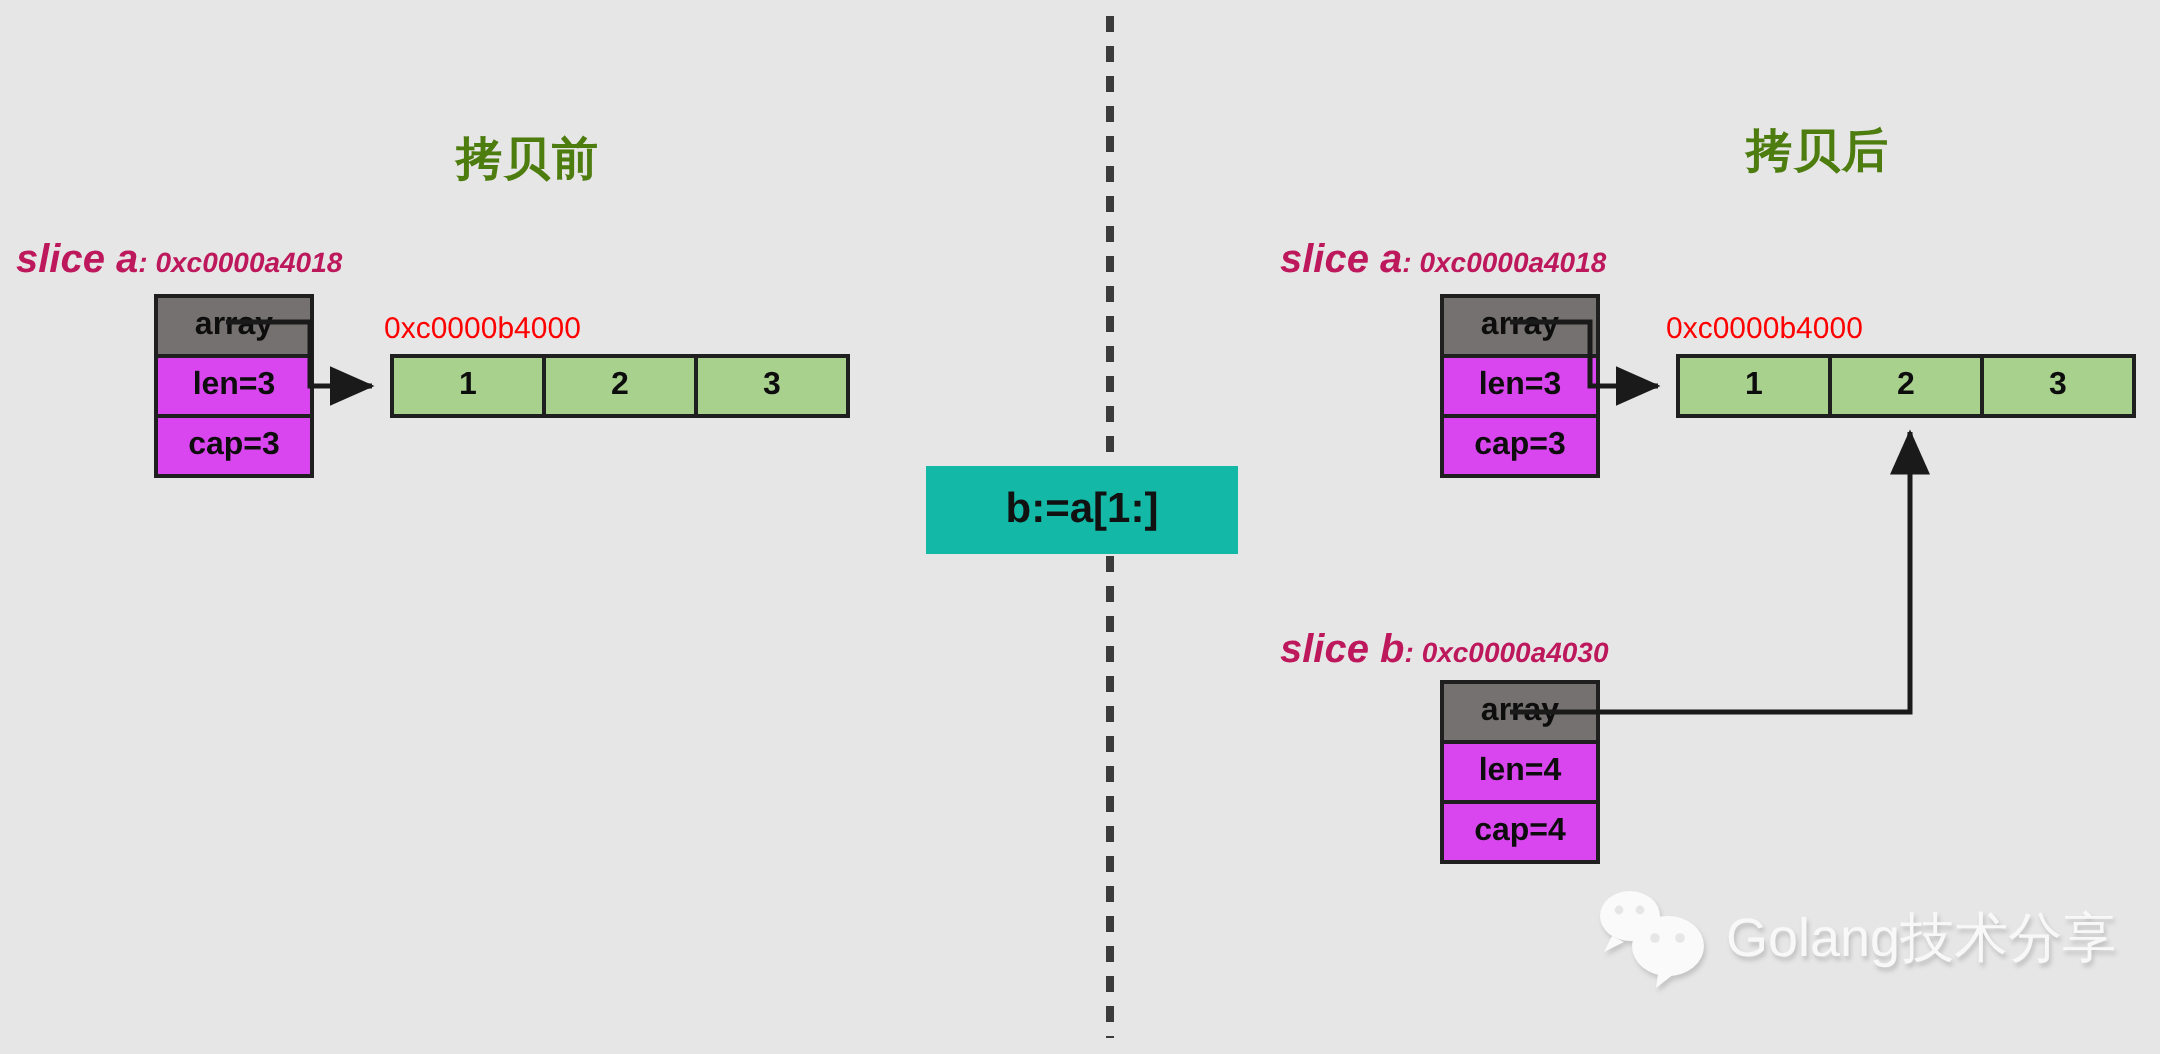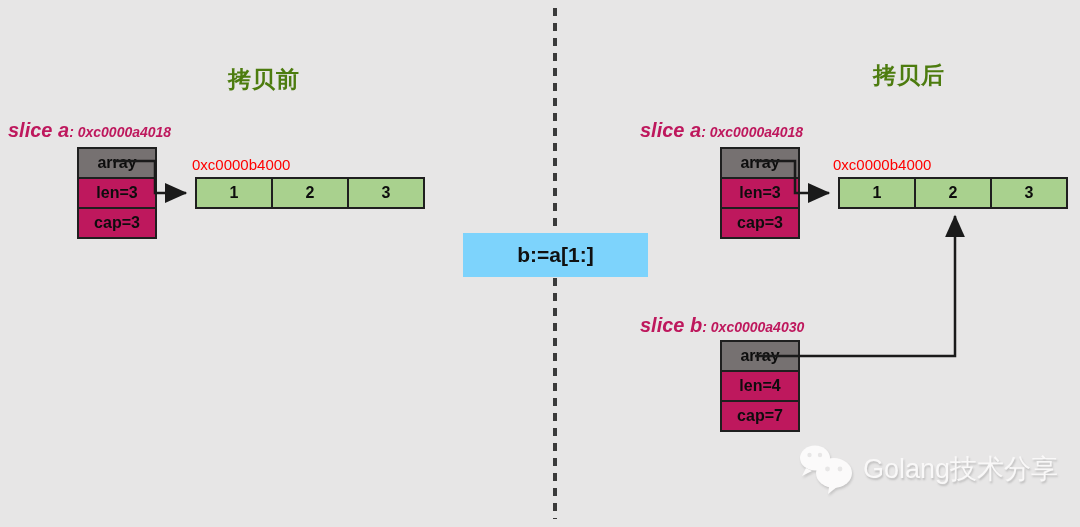--- a/index.html
+++ b/index.html
@@ -38,21 +38,21 @@
     font-style: italic;
   }
   .slice-label .nm { font-size: 20px; }
   .slice-label .ad { font-size: 14px; }
 
   
   .struct { position: absolute; width: 80px; margin-left: 44px; }
   .struct .cell {
     width: 80px; height: 32px;
     border: 2px solid #1f1f1f;
-    background: #be185d;
+    background: #d946ef;
     display: flex; align-items: center; justify-content: center;
     font-size: 16px; font-weight: bold; color: #0d0d0d;
   }
   .struct .cell + .cell { margin-top: -2px; }
   .struct .cell.head { background: #767171; }
 
   
   .heap-addr {
     position: absolute;
     color: #FE0000;
@@ -67,22 +67,22 @@
     background: #A9D18E;
     display: flex; align-items: center; justify-content: center;
     font-size: 16px; font-weight: bold; color: #0d0d0d;
   }
   .heap-array .acell + .acell { margin-left: -2px; }
 
   
   .op-box {
     position: absolute;
     left: 463px; top: 233px;
-    width: 185px; height: 44px;
-    background: #7dd3fc;
+    width: 156px; height: 44px;
+    background: #14b8a6;
     display: flex; align-items: center; justify-content: center;
     font-size: 21px; font-weight: bold; color: #111;
     z-index: 3;
   }
 
   
   .overlay {
     position: absolute; left: 0; top: 0;
     width: 1080px; height: 527px;
     pointer-events: none;
@@ -158,21 +158,21 @@
     <div class="acell">2</div>
     <div class="acell">3</div>
   </div>
 
   <div class="slice-label" style="left:640px; top:314px;">
     <span class="nm">slice b</span><span class="ad">: 0xc0000a4030</span>
   </div>
   <div class="struct" style="left:676px; top:340px;">
     <div class="cell head">array</div>
     <div class="cell">len=4</div>
-    <div class="cell">cap=7</div>
+    <div class="cell">cap=4</div>
   </div>
 
   <div class="watermark">
     <svg class="wm-icon" width="58" height="52" viewBox="0 0 58 52">
       <g fill="#fbfafa">
         <ellipse cx="18" cy="15" rx="15" ry="12.5"></ellipse>
         <path d="M9 25 L5 33 L15 28 Z"></path>
         <ellipse cx="37" cy="30" rx="18" ry="15"></ellipse>
         <path d="M32 44 L31 51 L40 44 Z"></path>
       </g>

